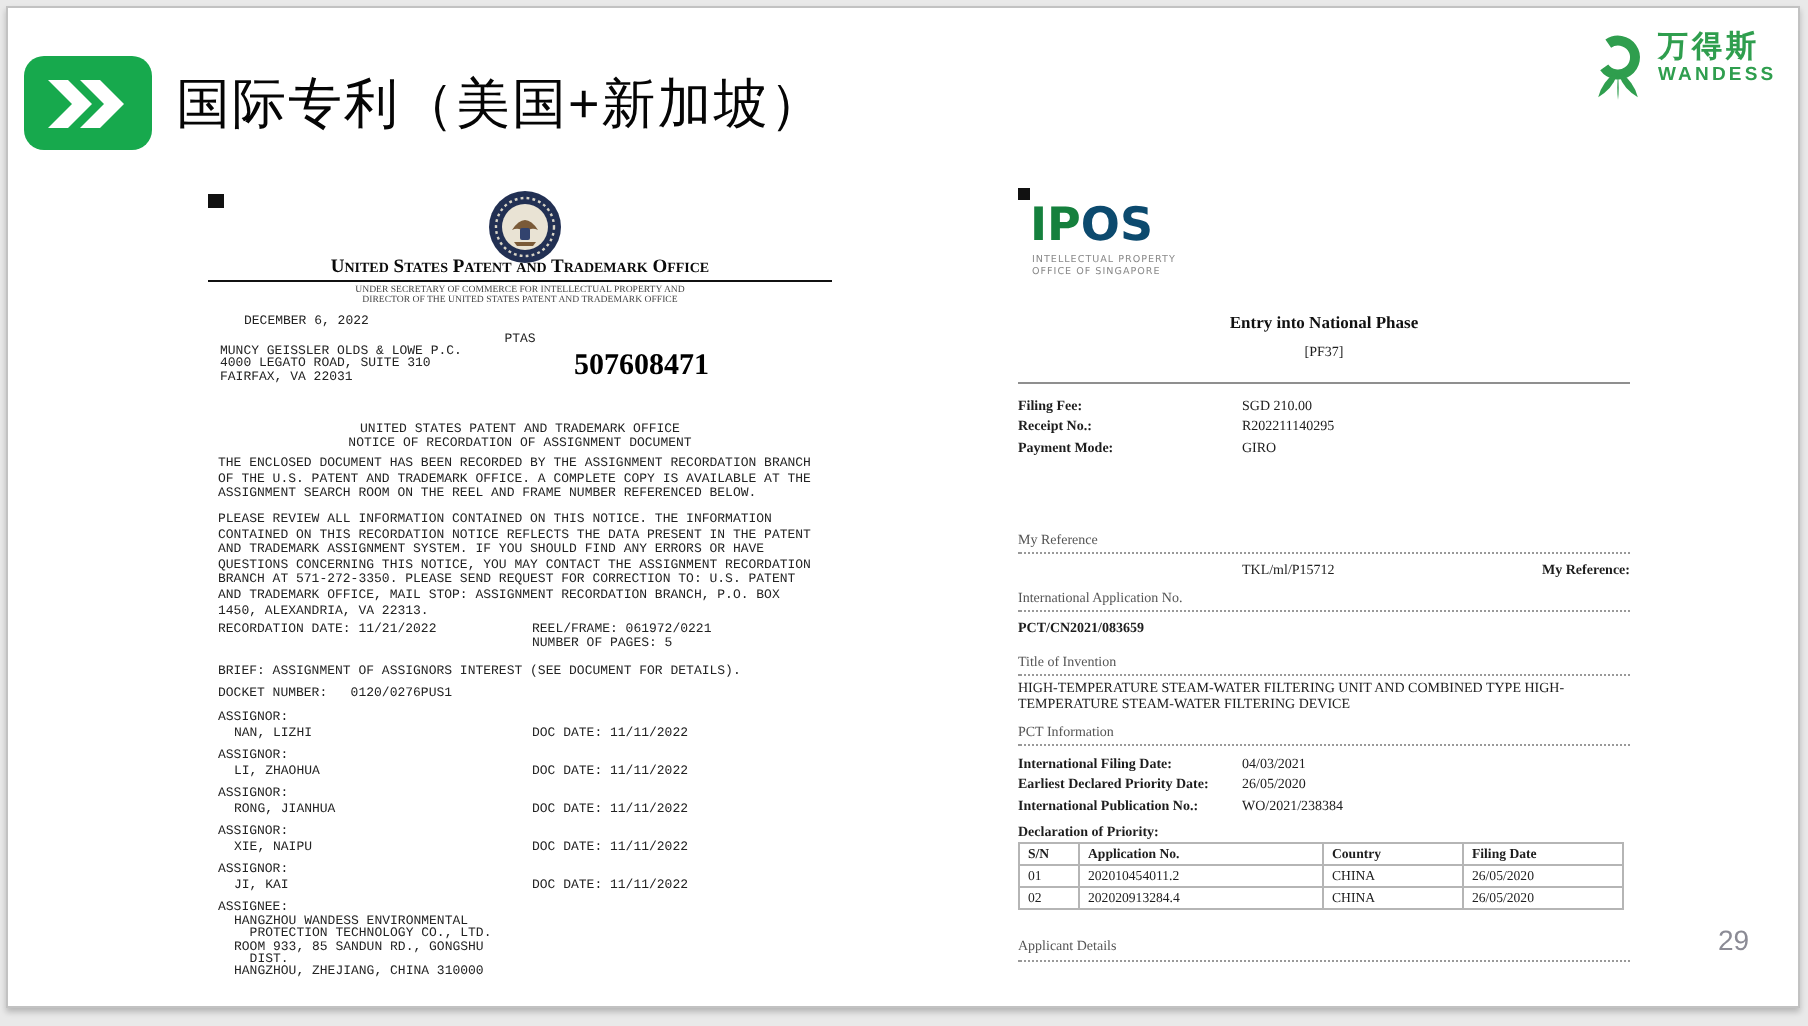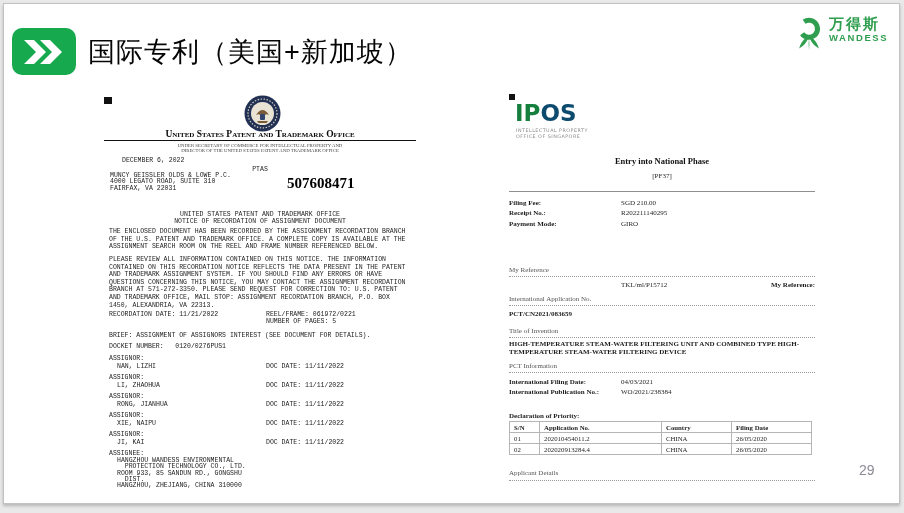--- a/index.html
+++ b/index.html
@@ -47,21 +47,21 @@
   .ip { color:#15803d;text-align:center; } .os { color:#0c4a6e; }
   .ipos-sub { font-family:"DejaVu Sans",sans-serif; font-size:4.8px; color:#8a8a8a; line-height:5.6px; letter-spacing:.5px; }
   .sg-center { left:0; right:0; text-align:center; }
   .sg-heading { font-weight:bold; font-size:8.5px; color:#111; }
   .sg-topline { position:absolute; top:99px; left:0; right:0; border-top:1px solid #8f8f8f; }
   .fieldrow { position:relative; height:10.3px; }
   .flabel { font-weight:bold; }
   .fvalue { position:absolute; left:112px; top:0; }
   .sechead { color:#555; font-size:7px; }
   .boldline { font-weight:bold; }
-  .sg-title { font-weight:bold; line-height:7.5px; }
+  .sg-title { font-weight:normal; line-height:7.5px; }
   table.prio { border-collapse:collapse; width:302px; font-size:6.8px; table-layout:fixed; }
   table.prio th, table.prio td { border:1px solid #b5b5b5; padding:1.5px 4px; text-align:left;
     font-weight:normal; overflow:hidden; white-space:nowrap; }
   table.prio th { font-weight:bold; }
 
   .pageno { position:absolute; left:855px; top:458px; font-size:14px; color:#8b8b95; }
 </style>
 </head>
 <body>
 
@@ -220,20 +220,21 @@
     <div class="abs boldline" style="left:0;top:218px;">PCT/CN2021/083659</div>
 
     <div class="abs sechead" style="left:0;top:235px;">Title of Invention</div>
     <div class="dotline" style="top:245px;"></div>
     <div class="abs sg-title" style="left:0;top:249px;right:4px;">HIGH-TEMPERATURE STEAM-WATER FILTERING UNIT AND COMBINED TYPE HIGH-TEMPERATURE STEAM-WATER FILTERING DEVICE</div>
 
     <div class="abs sechead" style="left:0;top:270px;">PCT Information</div>
     <div class="dotline" style="top:280px;"></div>
     <div class="abs" style="left:0;top:286px;right:0;">
       <div class="fieldrow"><span class="flabel">International Filing Date:</span><span class="fvalue">04/03/2021</span></div>
+      <div class="fieldrow"><span class="flabel">Earliest Declared Priority Date:</span><span class="fvalue">26/05/2020</span></div>
       <div class="fieldrow"><span class="flabel">International Publication No.:</span><span class="fvalue">WO/2021/238384</span></div>
     </div>
     <div class="abs flabel" style="left:0;top:320px;">Declaration of Priority:</div>
 
     <table class="prio abs" style="left:0;top:329px;">
       <colgroup>
           <col style="width:30px">
           <col style="width:122px">
           <col style="width:70px">
           <col style="width:80px">

